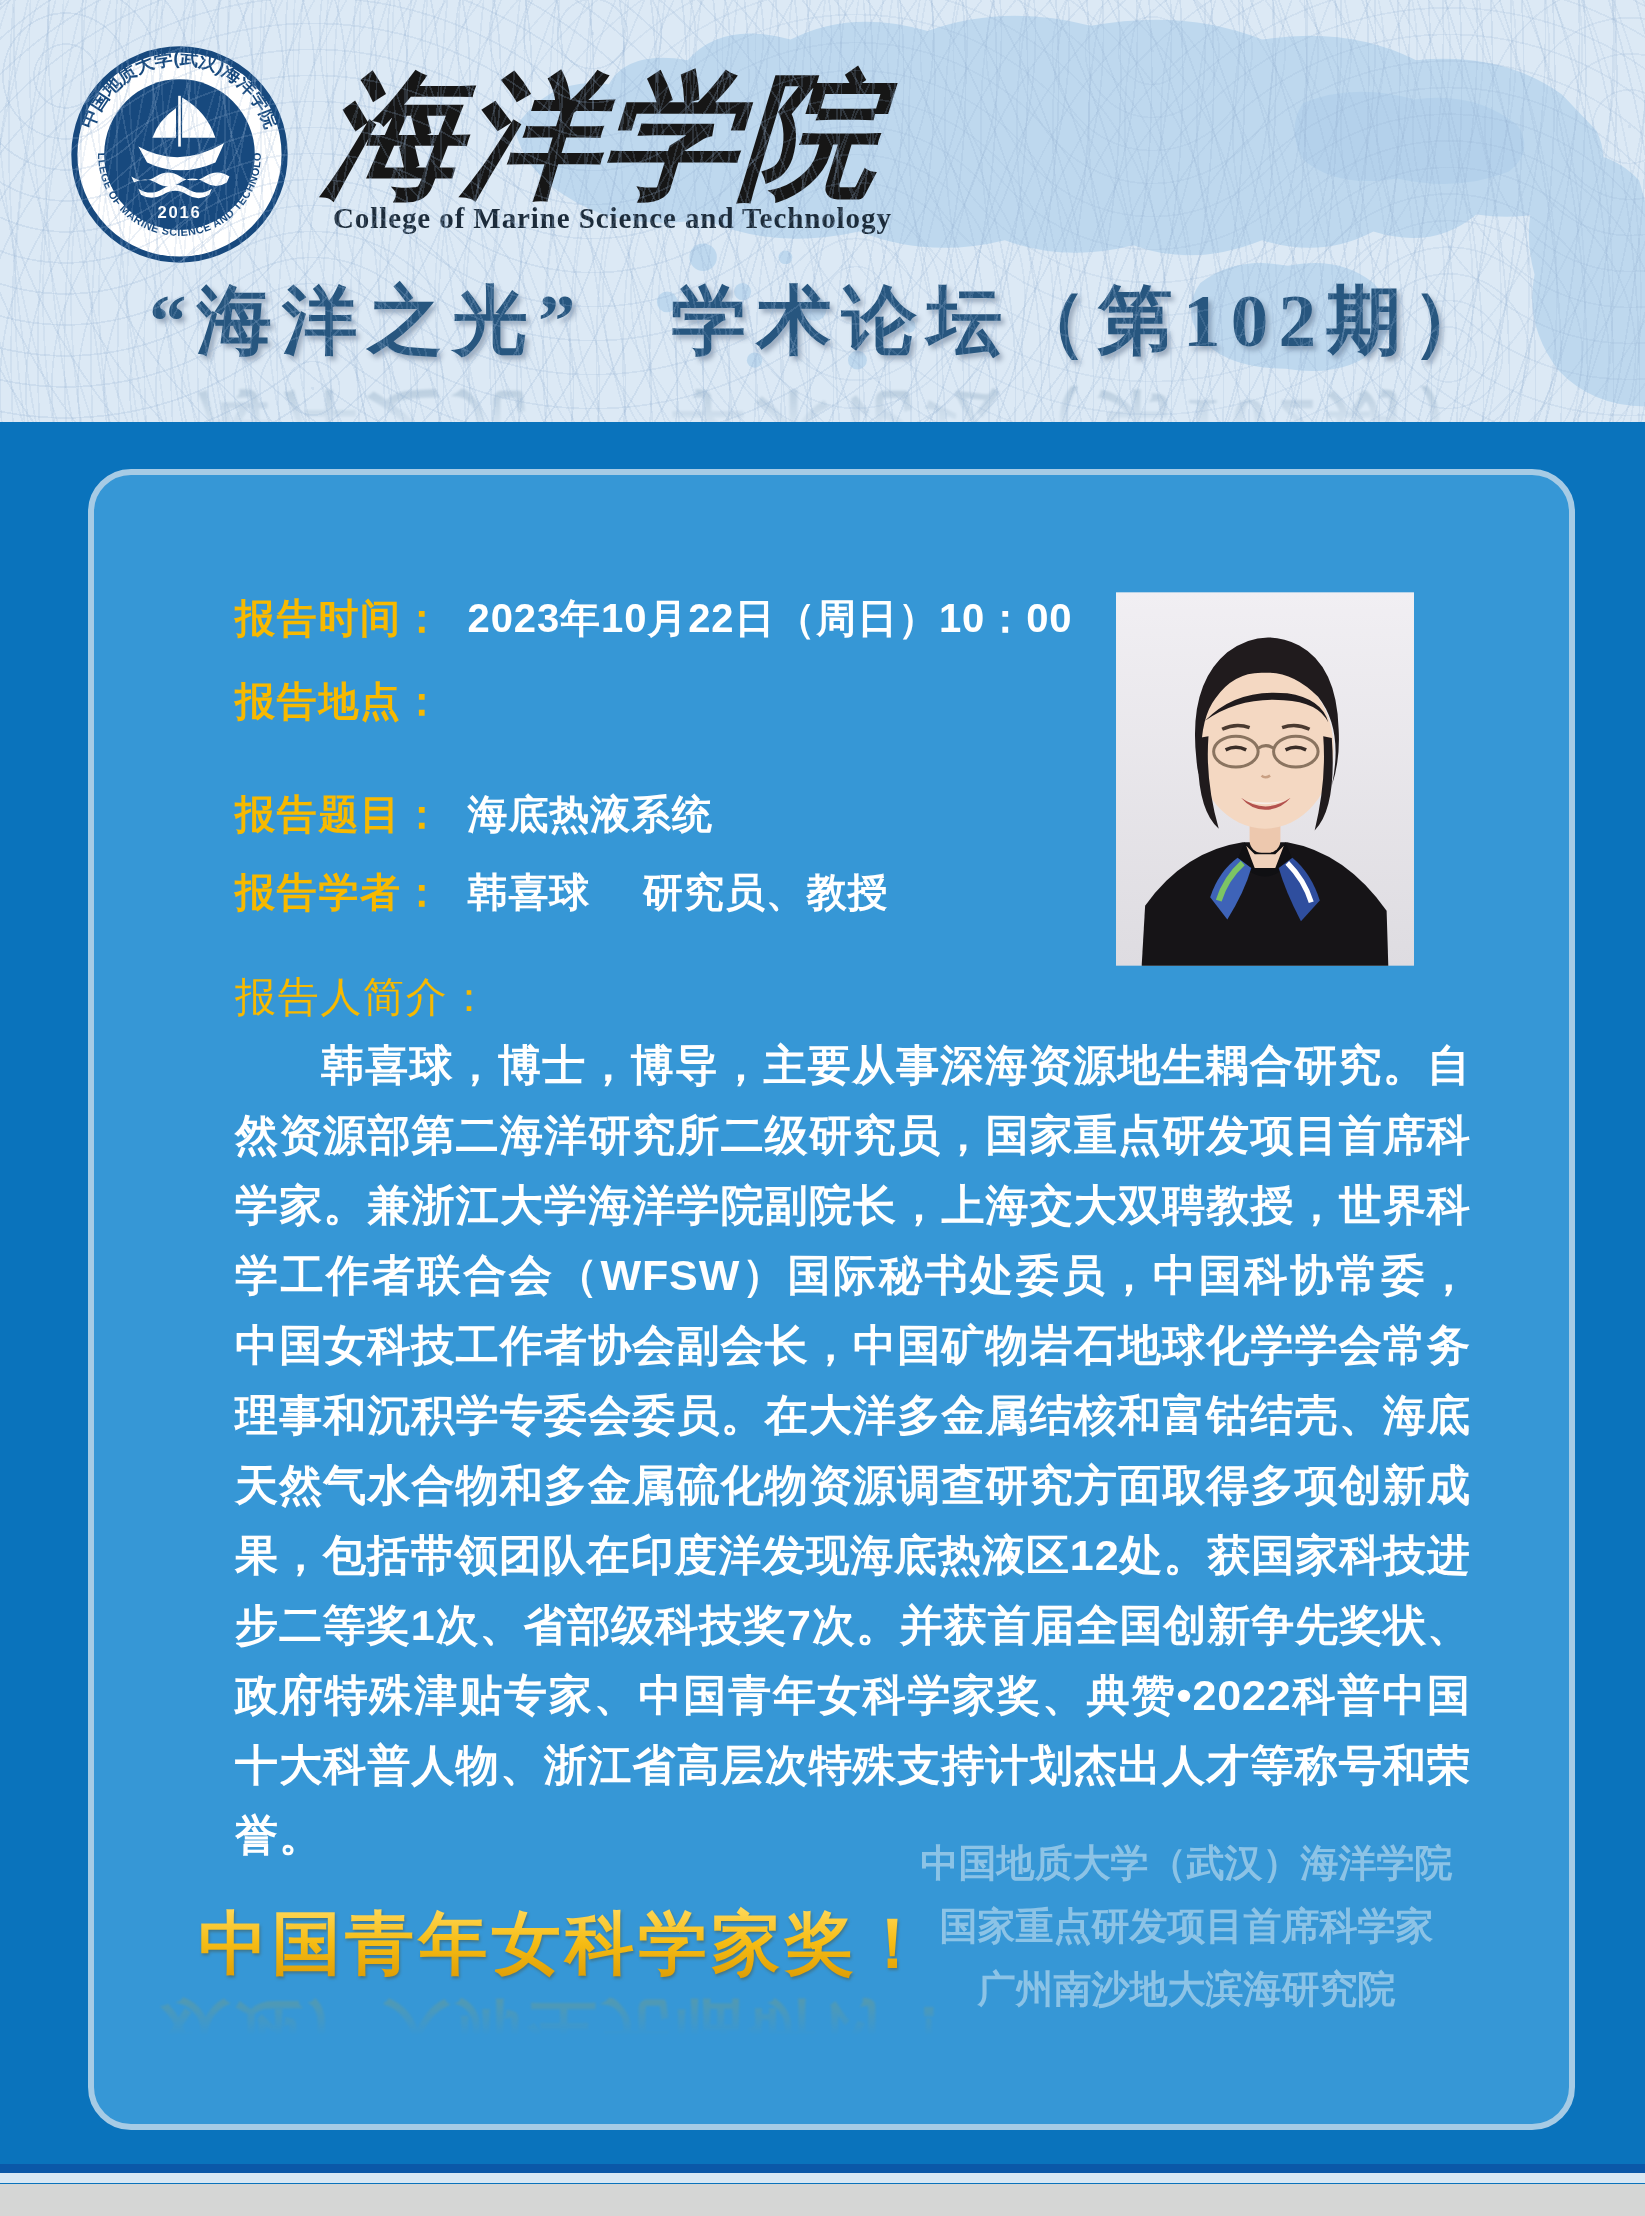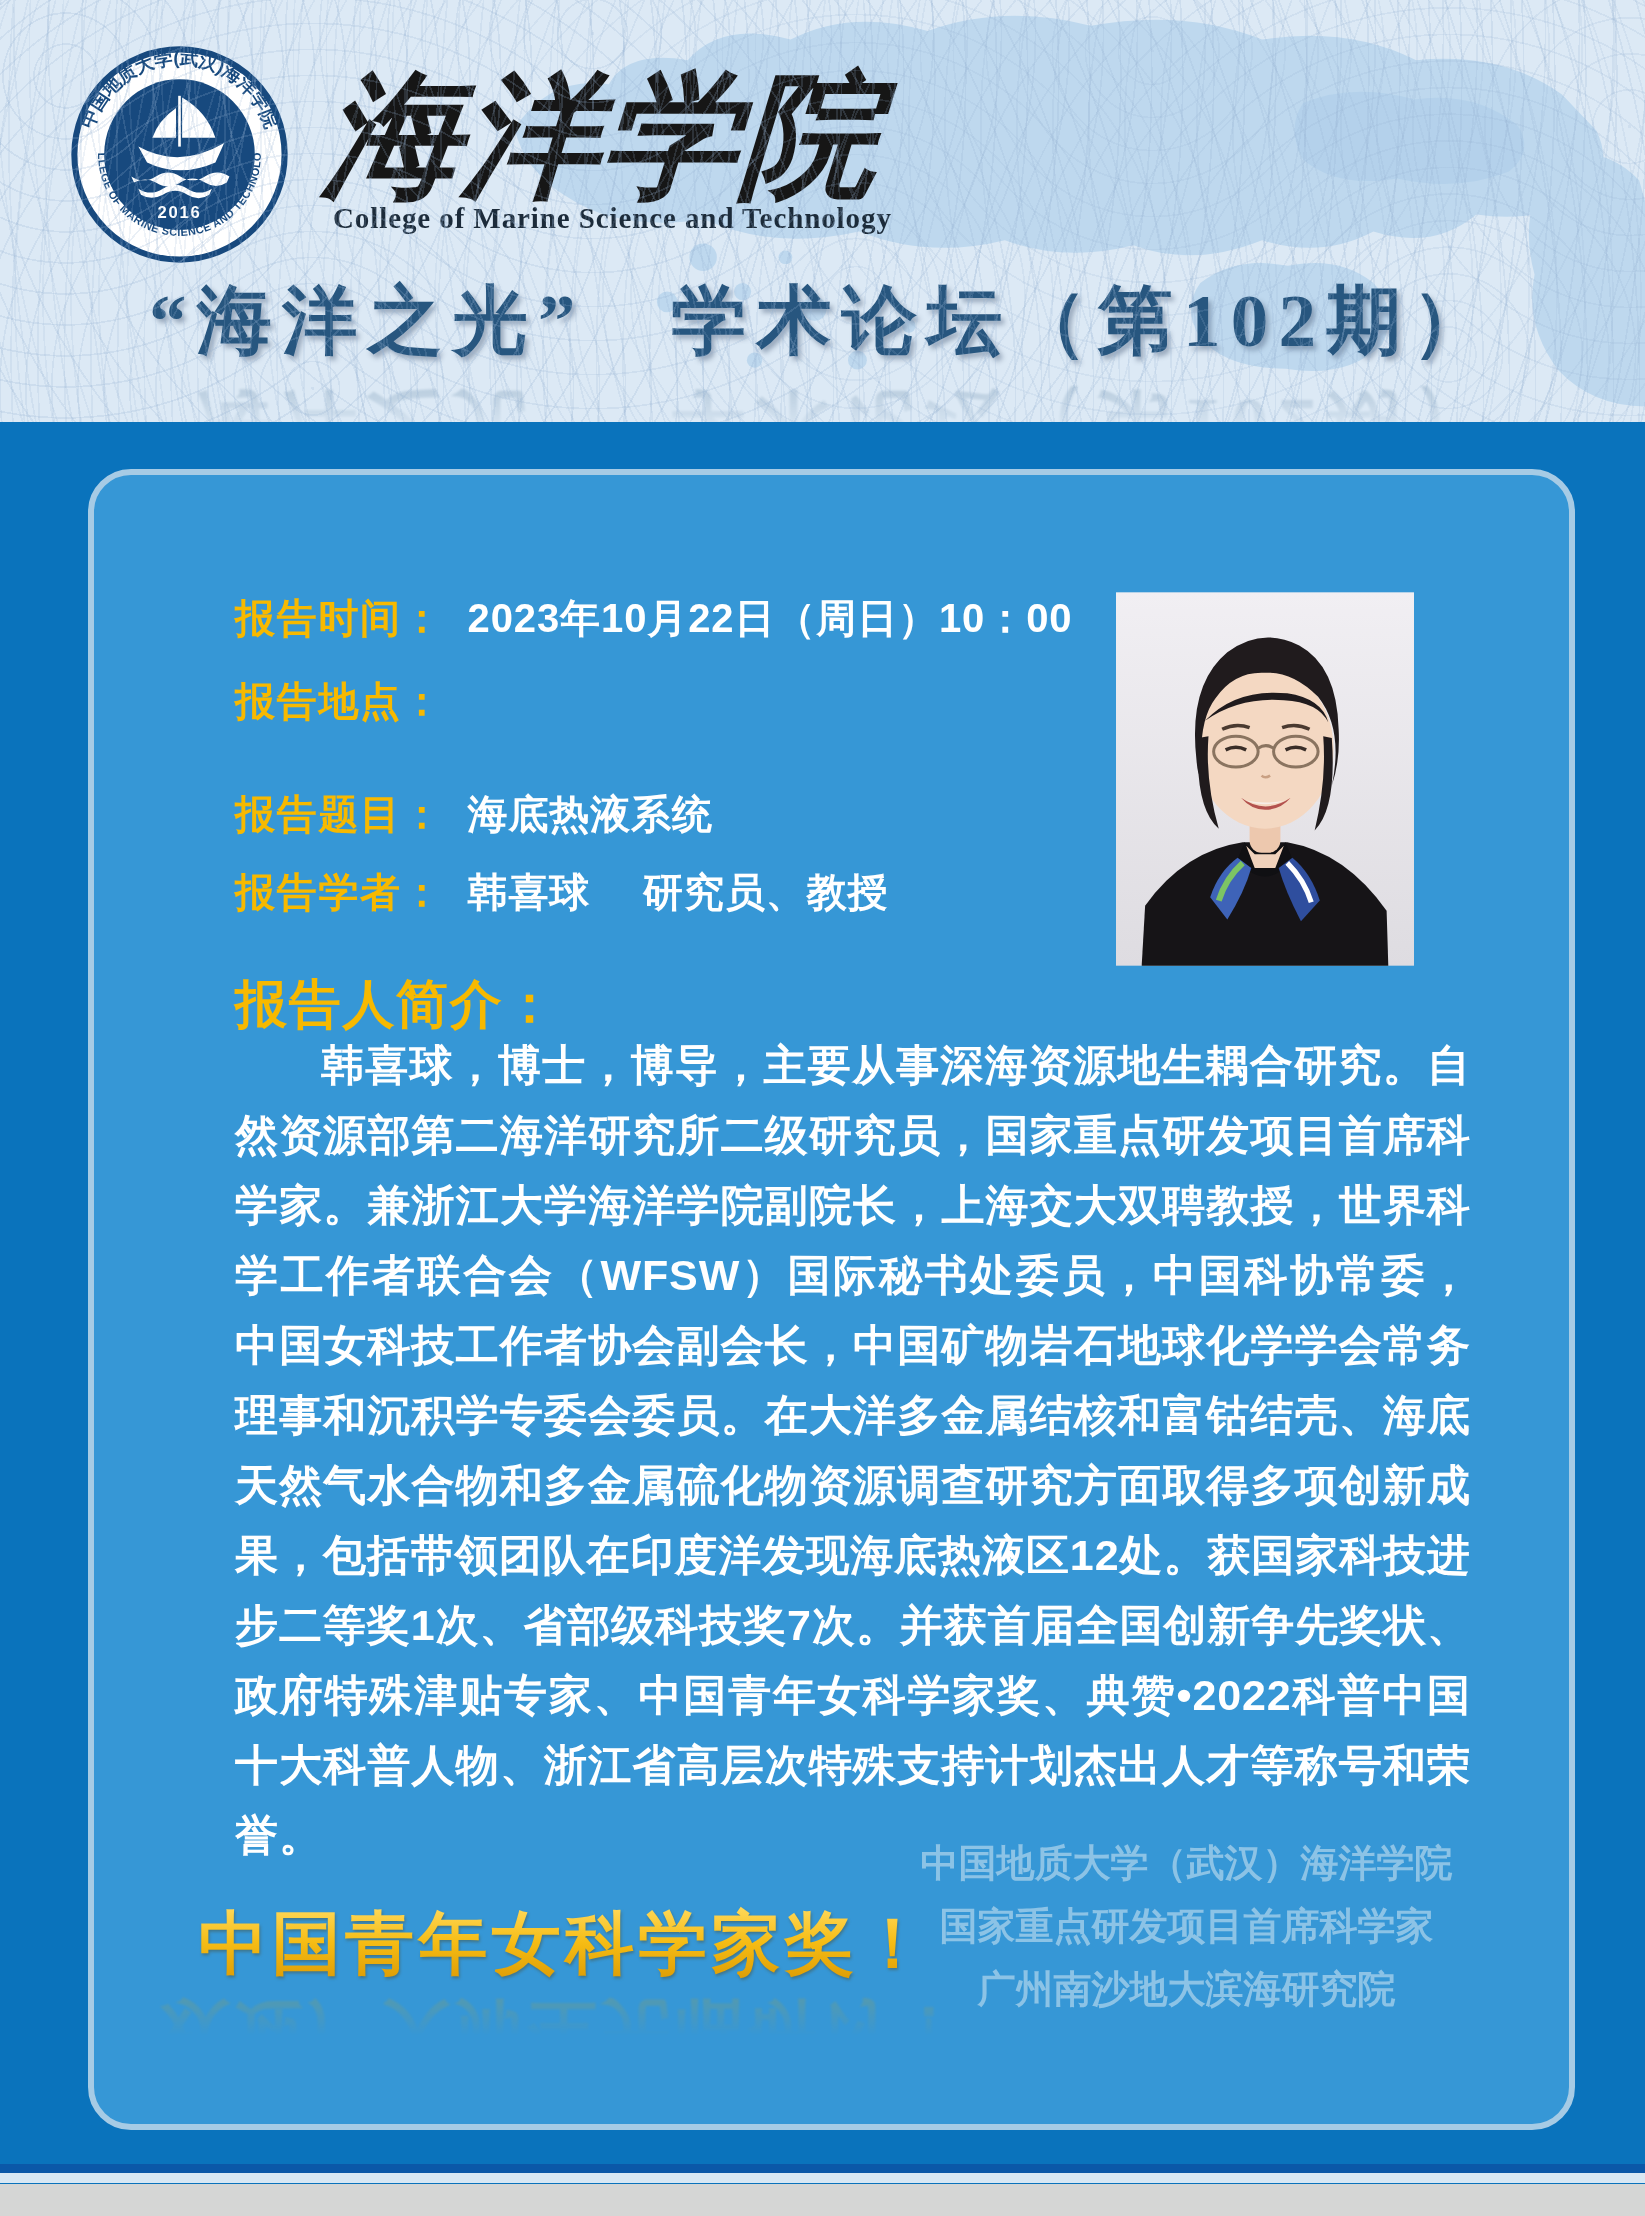--- a/index.html
+++ b/index.html
@@ -40,21 +40,21 @@
   .panel{position:absolute;left:88px;top:469px;width:1475px;height:1649px;background:#3697D6;
          border:6.9px solid #A6CBE5;border-radius:43px;}
 
   .info-row{position:absolute;left:141px;display:flex;white-space:nowrap;align-items:baseline;}
   .info-row.r0{top:116px;} .info-row.r1{top:199px;} .info-row.r2{top:312px;text-align:right;} .info-row.r3{top:390px;text-align:center;}
   .info-label{color:#F7B900;font-weight:bold;font-size:40px;letter-spacing:1.7px;}
   .info-value{color:#ffffff;font-weight:bold;font-size:40px;margin-left:24px;letter-spacing:0.9px;}
 
   .photo{position:absolute;left:1022px;top:117px;width:298px;height:374px;overflow:hidden;}
 
-  .bio-heading{position:absolute;left:141px;top:495px;color:#F7B900;font-weight:bold;font-size:52px;letter-spacing:1.7px;}
+  .bio-heading{position:absolute;left:141px;top:495px;color:#F7B900;font-weight:normal;font-size:41px;letter-spacing:1.7px;}
   .bio-text{position:absolute;left:141px;top:555px;width:1236px;color:#ffffff;font-weight:bold;
             font-size:43px;line-height:70px;text-align:justify;text-indent:86px;letter-spacing:0.9px;}
 
   .welcome-wrap{position:absolute;left:34px;top:1423px;width:874px;text-align:center;white-space:nowrap;}
   .welcome{font-family:"Liberation Serif",serif;font-weight:bold;font-size:69px;letter-spacing:4.3px;
            background:linear-gradient(180deg,#FFD95C 0%,#F6BC14 48%,#DC9B04 100%);
            -webkit-background-clip:text;background-clip:text;color:transparent;
            filter:drop-shadow(1.7px 2.6px 1.7px rgba(80,55,0,.35));}
   .welcome-reflection{position:absolute;left:34px;top:1510px;width:874px;text-align:center;white-space:nowrap;
            font-family:"Liberation Serif",serif;font-weight:bold;font-size:69px;letter-spacing:4.3px;

